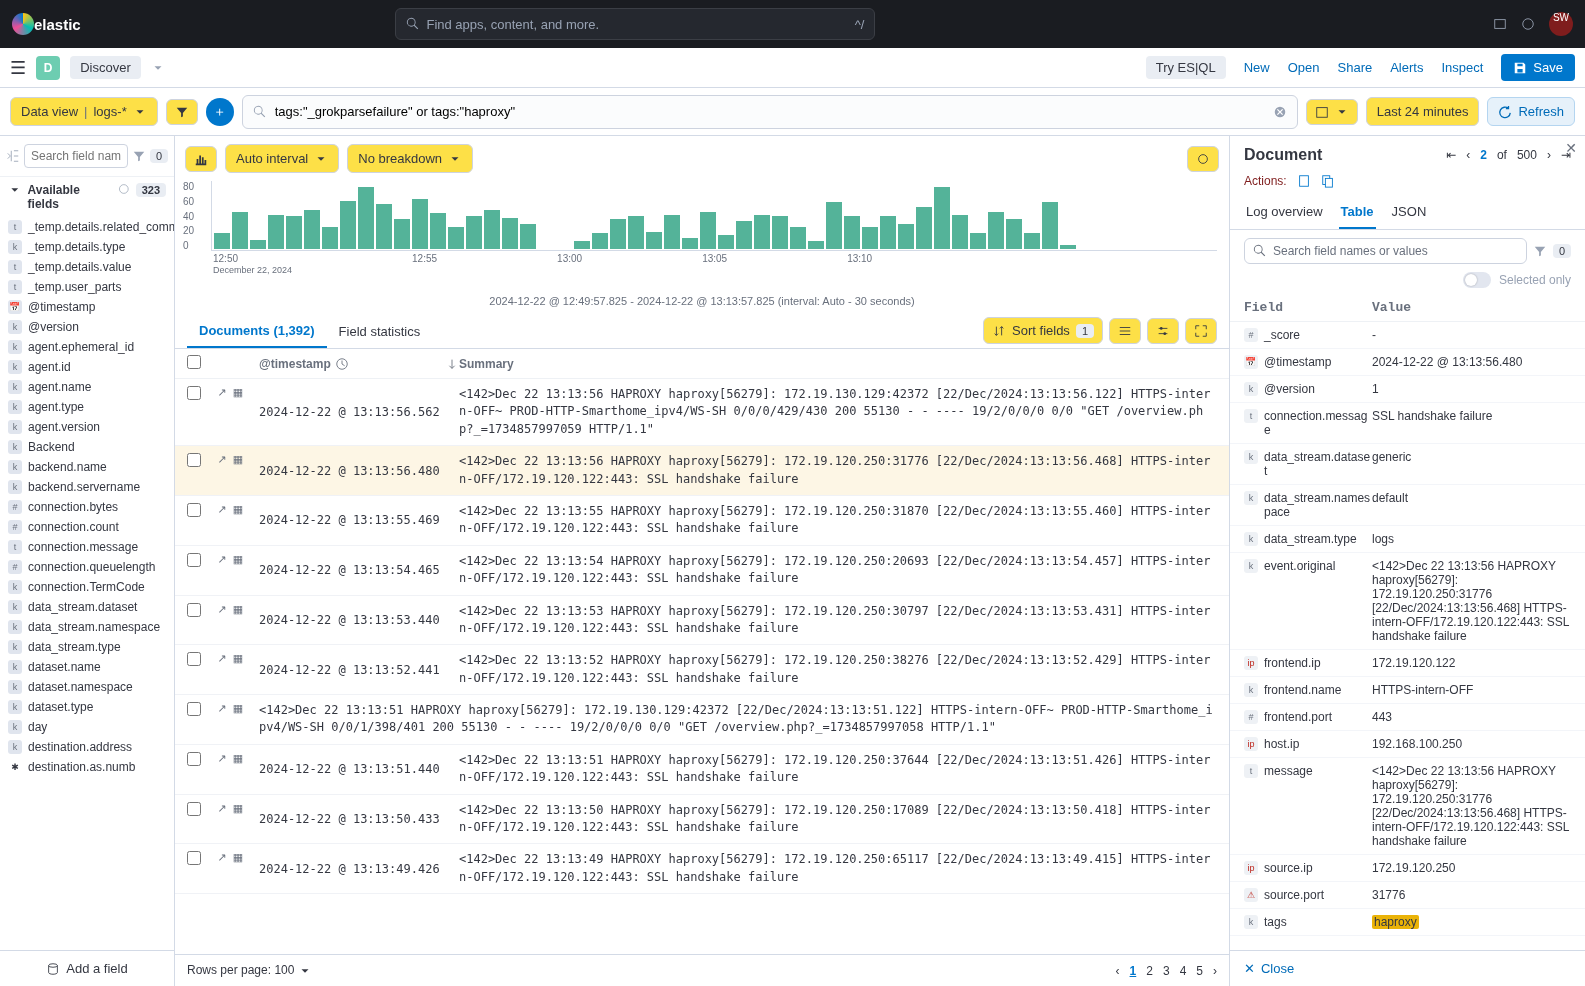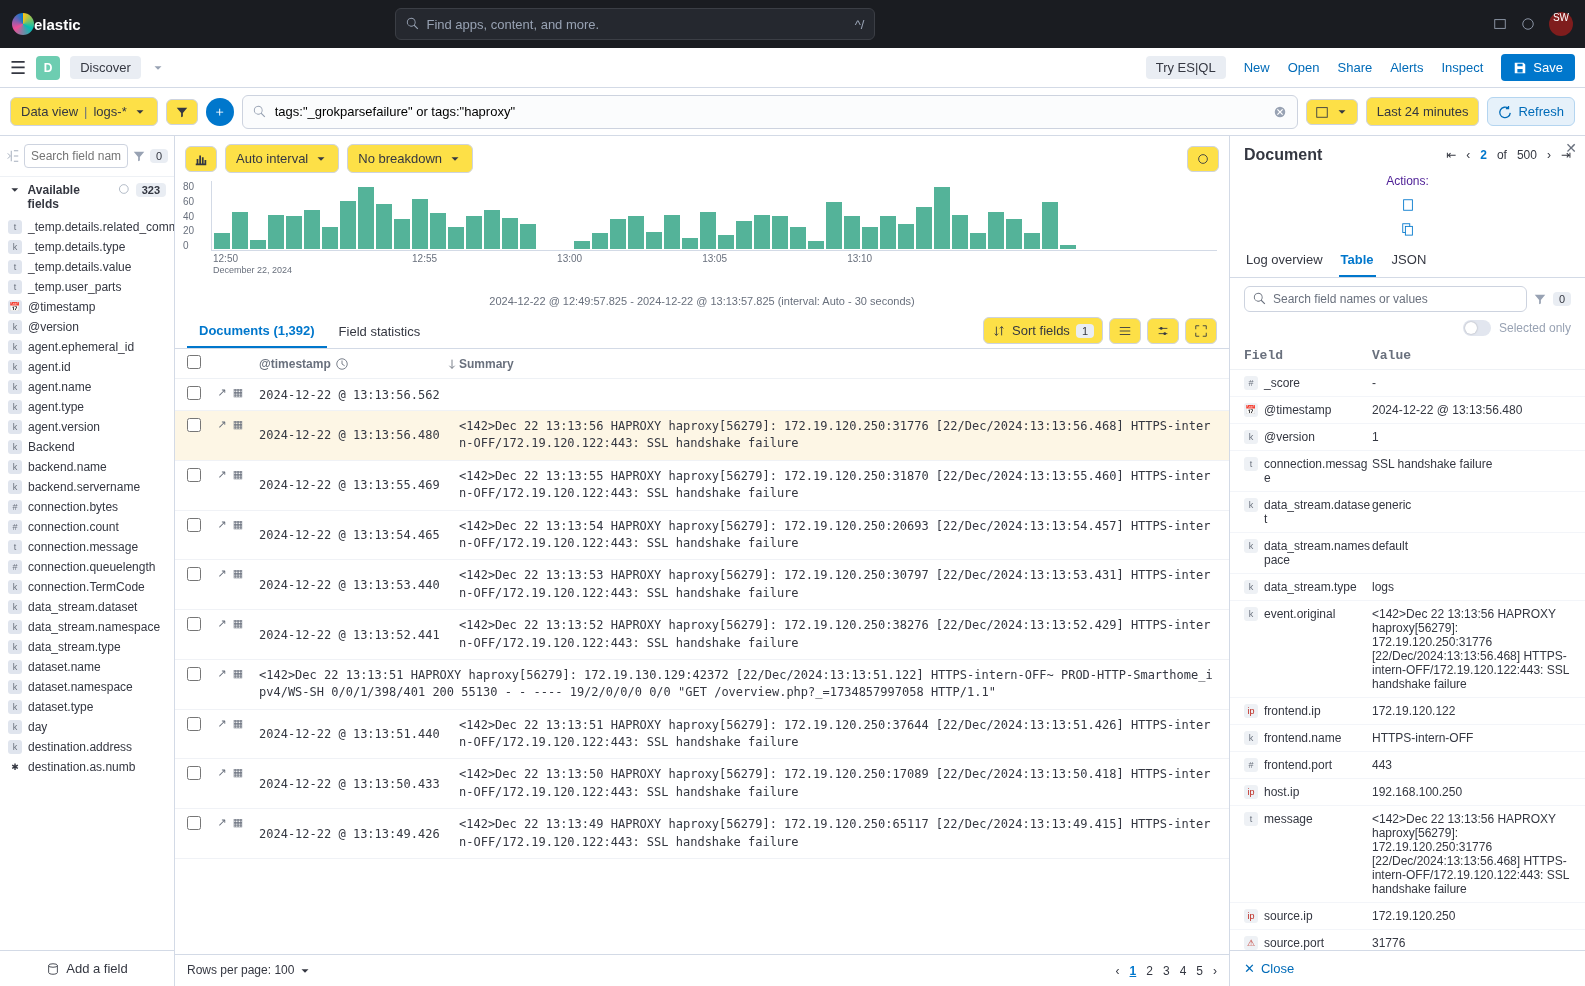--- a/index.html
+++ b/index.html
@@ -103,36 +103,36 @@
 .pager{margin-left:auto;display:flex;gap:10px;align-items:center;}
 .pager .pn{cursor:pointer;}
 .pager .pn.active{color:#07c;font-weight:600;text-decoration:underline;}
 
 .flyout { width:355px; display:flex;flex-direction:column; position:relative;}
 .flyout-close{position:absolute;top:4px;right:8px;font-size:14px;color:#69707d;cursor:pointer;}
 .fly-head { padding:10px 14px 6px 14px;}
 .fly-title{font-size:16px;font-weight:700;}
 .fly-pager{display:flex;align-items:center;gap:10px;font-size:12px;color:#343741; margin-left:auto;}
 .fly-head-row{display:flex;align-items:center;gap:8px;}
-.fly-actions{padding:4px 14px 8px 14px;font-size:12px;color:#4c1d95;display:flex;align-items:center;gap:10px;flex-direction:column;}
+.fly-actions{padding:4px 14px 8px 14px;font-size:12px;color:#7f1d1d;display:flex;align-items:center;gap:10px;}
 .fly-tabs{display:flex;gap:14px;padding:0 14px;border-bottom:1px solid #d3dae6;}
 .fly-tabs .tab{padding:8px 2px;}
 .fly-search-row{display:flex;align-items:center;gap:6px;padding:8px 14px;}
 .fly-search{flex:1;border:1px solid #cdd3df;border-radius:6px;padding:5px 8px;font-size:12px;display:flex;align-items:center;gap:6px;color:#69707d;}
 .fly-toggle{display:flex;align-items:center;gap:8px;padding:0 14px 6px 14px;justify-content:flex-end;color:#98a2b3;font-size:12px;}
 .toggle-pill{width:28px;height:16px;border-radius:8px;background:#e2e6ef;position:relative;}
 .toggle-pill::after{content:"";width:12px;height:12px;border-radius:50%;background:#fff;position:absolute;top:2px;left:2px;box-shadow:0 0 2px rgba(0,0,0,.3);}
 .fv-head{display:flex;padding:6px 14px;font-size:13px;font-weight:600;color:#69707d;border-bottom:1px solid #eef1f5;font-family:Liberation Mono, monospace;}
 .fv-field{width:128px;}
 .fv-val{flex:1;}
 .fv-list{flex:1;overflow-y:auto;}
 .fv-row{display:flex;padding:6px 14px;font-size:12px;border-bottom:1px solid #f3f5f9;align-items:flex-start;}
 .fv-row .fv-field{display:flex;gap:6px;align-items:flex-start;color:#343741;word-break:break-word;}
 .fv-row .fv-val{color:#343741;word-break:break-word;}
-.hl{background:#c4b5fd;padding:0 2px;border-radius:2px;}
+.hl{background:#eab308;padding:0 2px;border-radius:2px;}
 .fly-close-link{border-top:1px solid #d3dae6;padding:10px 14px;color:#006bb8;font-size:13px;display:flex;align-items:center;gap:6px;}
 
 svg.icon{width:14px;height:14px;fill:currentColor;vertical-align:middle;}
 .muted{color:#98a2b3;}
 input[type=checkbox]{width:14px;height:14px;}
 </style>
 </head>
 <body>
 
 <div class="topbar">
@@ -515,20 +515,21 @@
     </div>
 
     <div class="doc-list" id="doc-list">
         <div class="doc-row">
     <div class="col-check"><input type="checkbox" style=""></div>
     <div class="col-actions row-actions">
       <span>↗</span>
       <span>▦</span>
     </div>
     <div class="col-ts">2024-12-22 @ 13:13:56.562</div>
+    <div class="col-summary">&lt;142&gt;Dec 22 13:13:56 HAPROXY haproxy[56279]: 172.19.130.129:42372 [22/Dec/2024:13:13:56.122] HTTPS-intern-OFF~ PROD-HTTP-Smarthome_ipv4/WS-SH 0/0/0/429/430 200 55130 - - ---- 19/2/0/0/0 0/0 "GET /overview.php?_=1734857997059 HTTP/1.1"</div>
         </div>
         <div class="doc-row selected">
     <div class="col-check"><input type="checkbox" style=""></div>
     <div class="col-actions row-actions">
       <span>↗</span>
       <span>▦</span>
     </div>
     <div class="col-ts">2024-12-22 @ 13:13:56.480</div>
     <div class="col-summary">&lt;142&gt;Dec 22 13:13:56 HAPROXY haproxy[56279]: 172.19.120.250:31776 [22/Dec/2024:13:13:56.468] HTTPS-intern-OFF/172.19.120.122:443: SSL handshake failure</div>
         </div>

